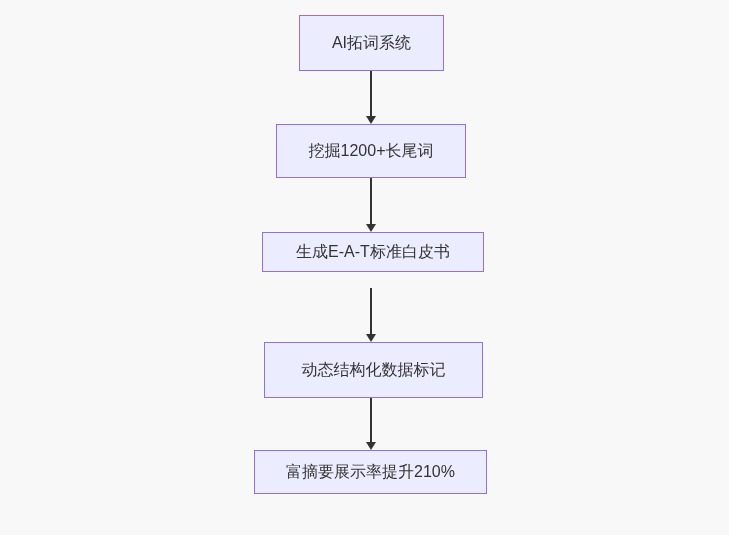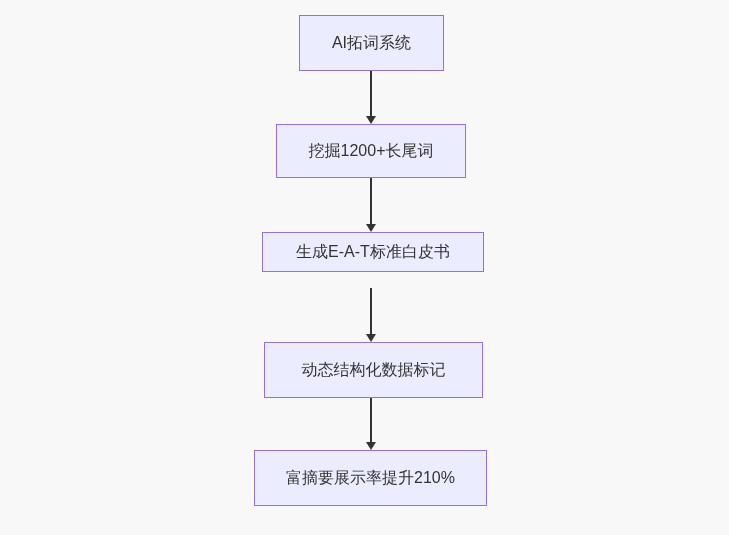--- a/index.html
+++ b/index.html
@@ -26,21 +26,21 @@
     display: flex;
     align-items: center;
     justify-content: center;
     text-align: center;
     white-space: nowrap;
   }
   .node-1 { left: 299px; top: 15px;  width: 145px; height: 56px; }
   .node-2 { left: 276px; top: 124px; width: 190px; height: 54px; }
   .node-3 { left: 262px; top: 232px; width: 222px; height: 40px; }
   .node-4 { left: 264px; top: 342px; width: 219px; height: 56px; align-items: center; }
-  .node-5 { left: 254px; top: 450px; width: 233px; height: 56px; }
+  .node-5 { left: 254px; top: 450px; width: 233px; height: 44px; }
 
   .arrow {
     position: absolute;
     left: 366px;
     width: 10px;
   }
   .arrow-1 { top: 71px;  height: 53px; }
   .arrow-2 { top: 178px; height: 54px; }
   .arrow-3 { top: 288px; height: 54px; }
   .arrow-4 { top: 398px; height: 52px; }

